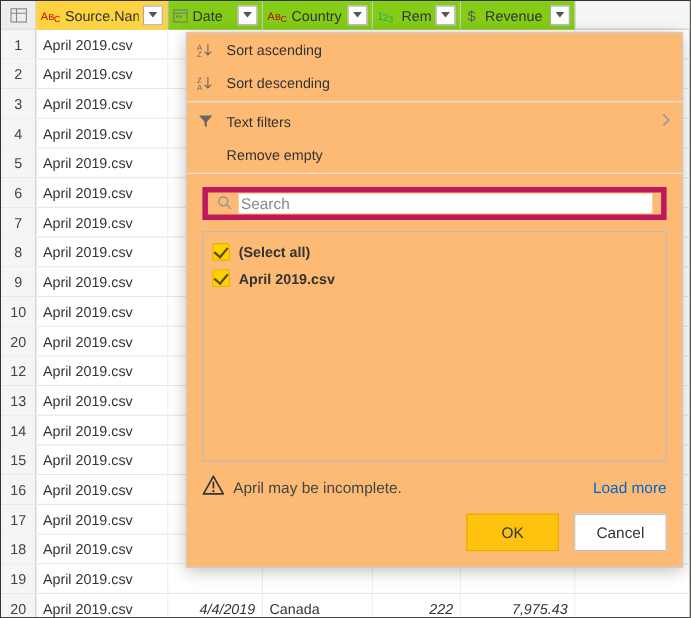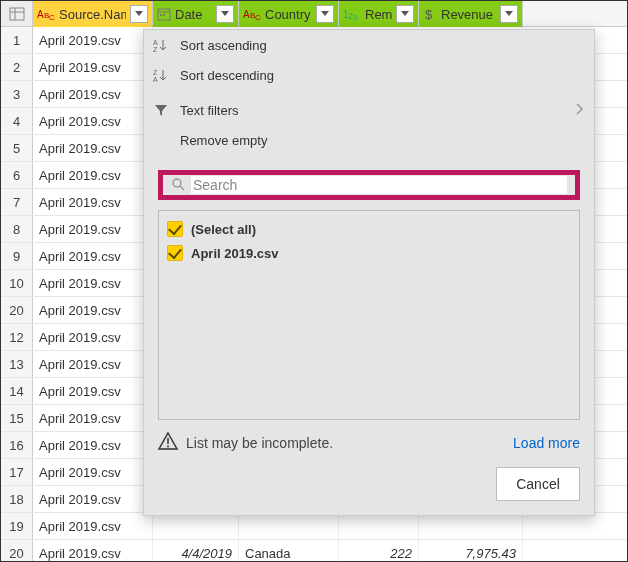--- a/index.html
+++ b/index.html
@@ -86,24 +86,24 @@
   }
   .c-src   { width: 120px; flex: 0 0 120px; }
   .c-date  { width: 86px;  flex: 0 0 86px; justify-content:flex-end; font-style: italic; }
   .c-ctry  { width: 100px; flex: 0 0 100px; }
   .c-units { width: 80px;  flex: 0 0 80px; justify-content:flex-end; font-style: italic; }
   .c-rev   { width: 104px; flex: 0 0 104px; justify-content:flex-end; font-style: italic; }
 
   
   .dropdown {
     position: absolute;
-    left: 142px;
+    left: 168px;
     top: 28px;
     width: 452px;
-    background: #e5e5e5;
+    background: #fdba74;
     border: 1px solid #ccc;
     box-shadow: 0 4px 14px rgba(0,0,0,0.25);
     z-index: 10;
   }
   .menu-item {
     display: flex;
     align-items: center;
     gap: 10px;
     height: 30px;
     padding: 0 10px 0 8px;
@@ -526,23 +526,26 @@
     </div>
 
     <div class="warn-row">
       <span>
         <svg width="20" height="18">
             <polygon points="10,1 19,17 1,17" fill="none" stroke="#333" stroke-width="1.5"></polygon>
             <line x1="10" y1="6" x2="10" y2="12" stroke="#333" stroke-width="1.5"></line>
             <circle cx="10" cy="14.5" r="1" fill="#333"></circle>
           </svg>
       </span>
-      <span>List may be incomplete.</span>
+      <span>April may be incomplete.</span>
       <span class="link">Load more</span>
     </div>
 
     <div class="btn-row">
+      <div class="btn primary">
+        <span>OK</span>
+      </div>
       <div class="btn">
         <span>Cancel</span>
       </div>
     </div>
   </div>
 </div>
 
 </body></html>

